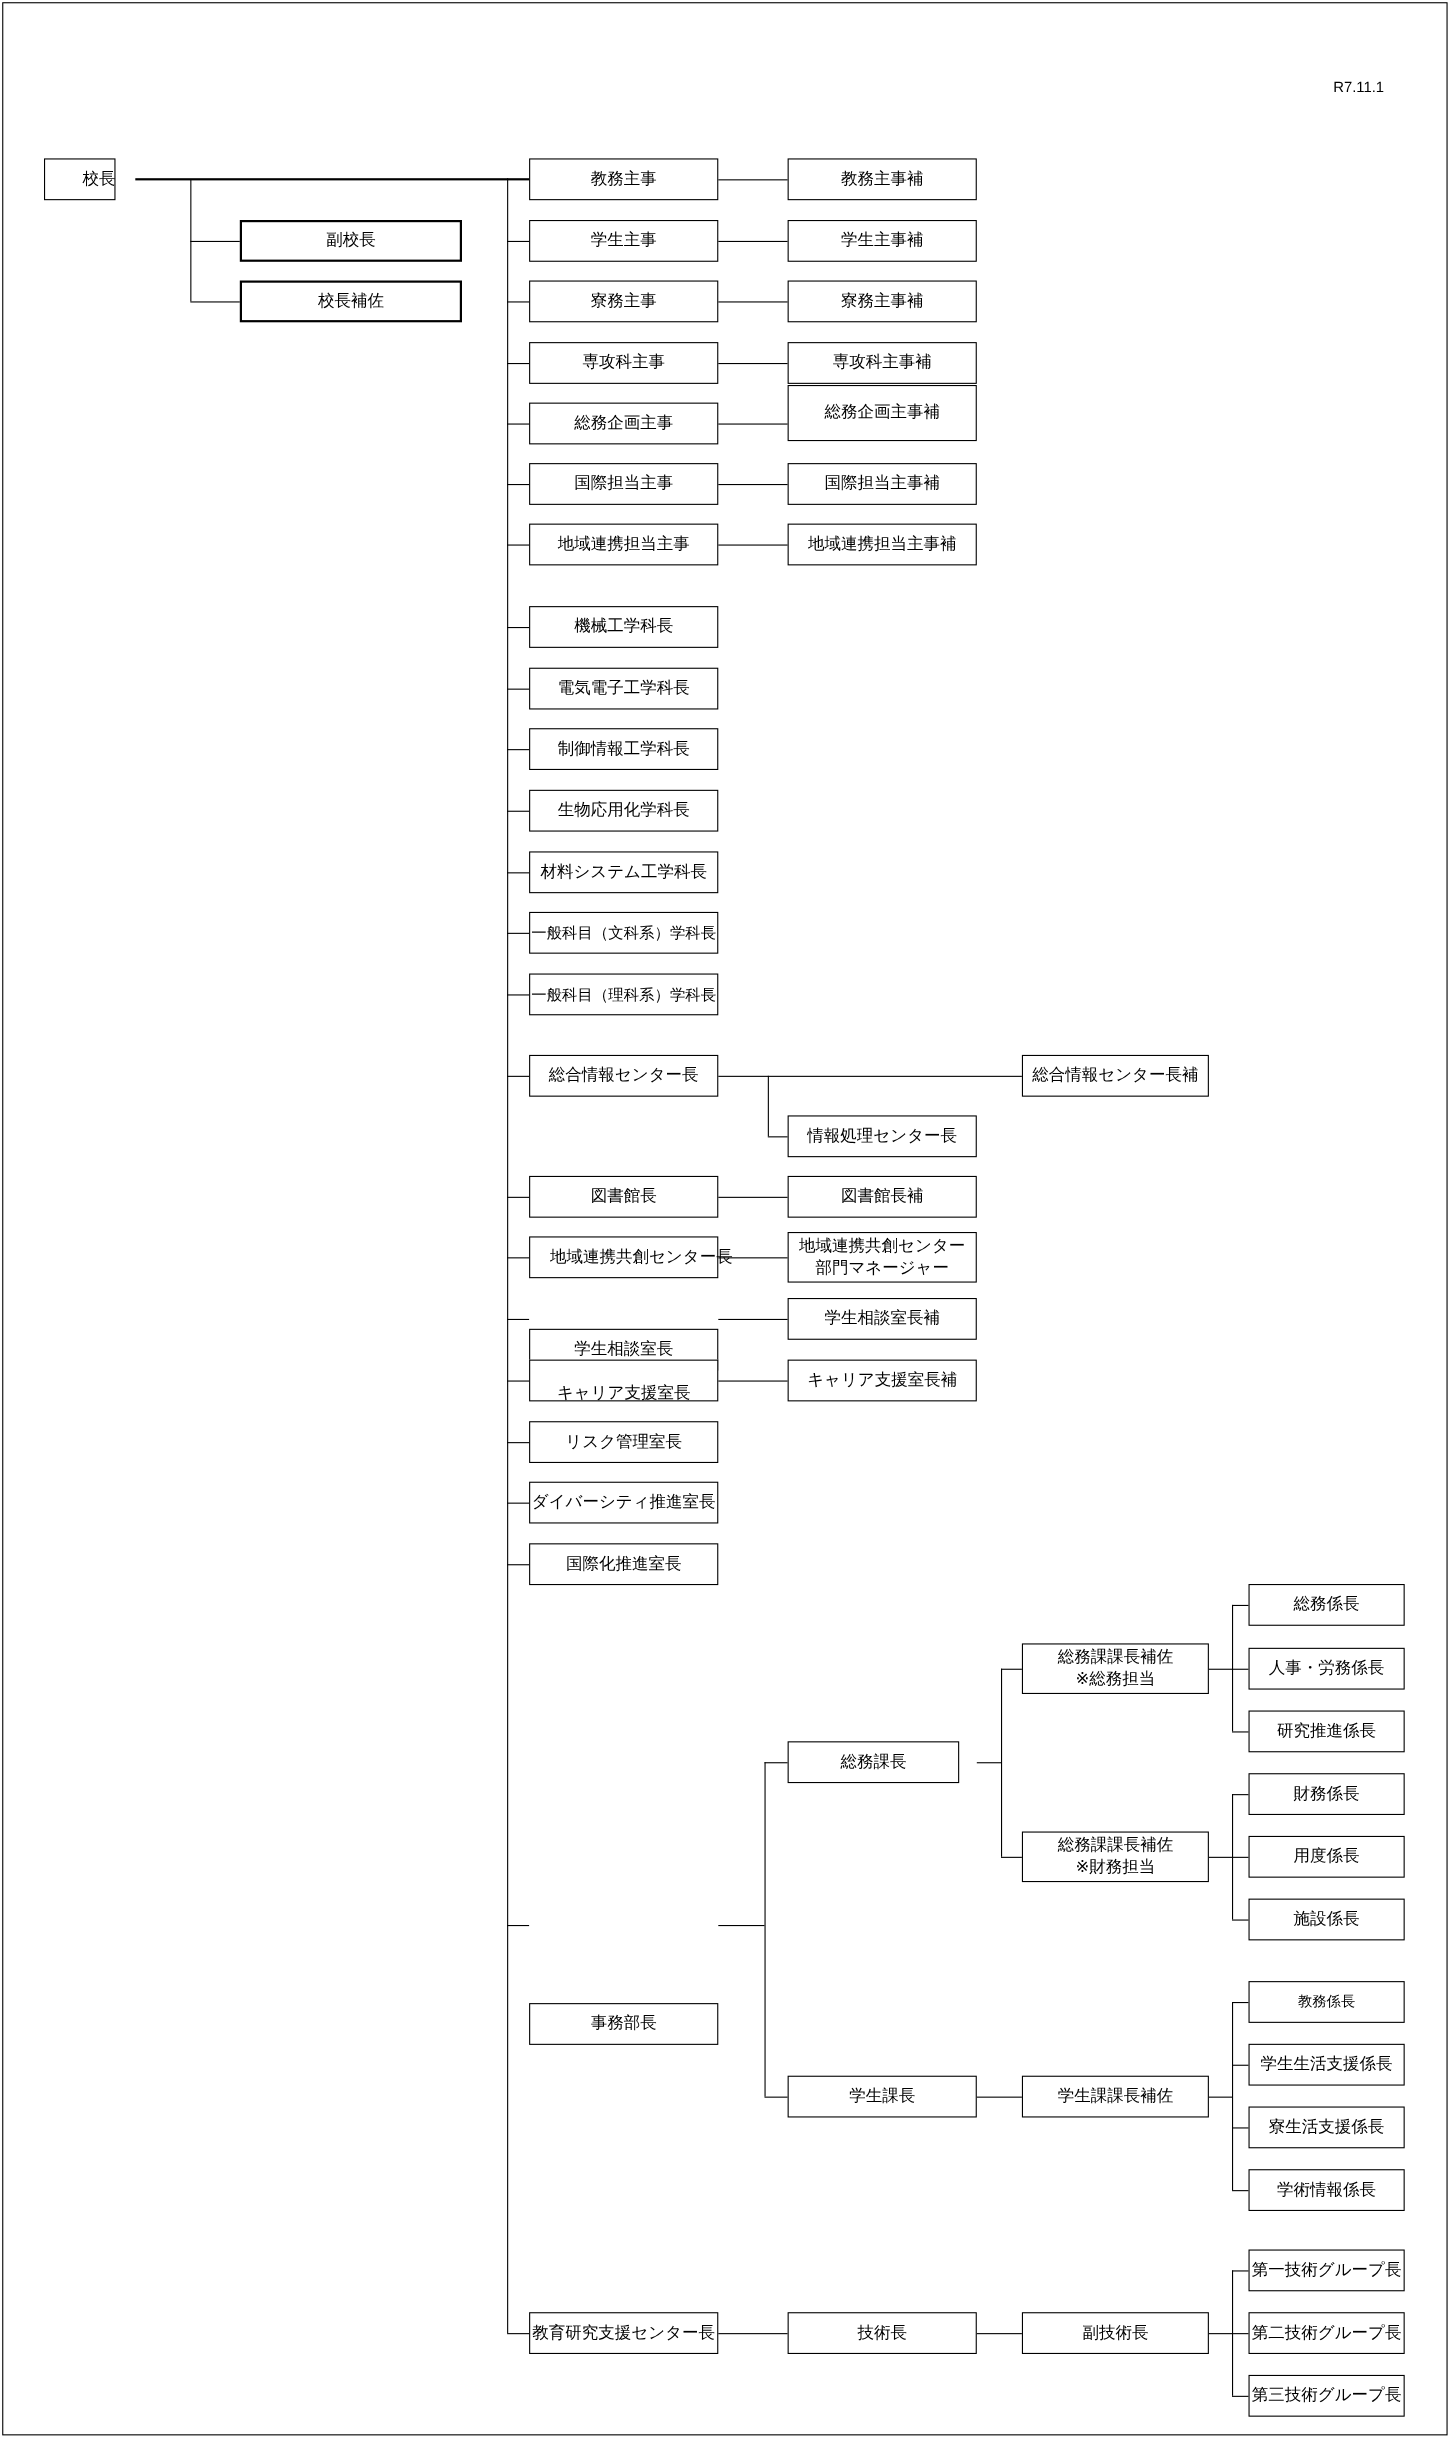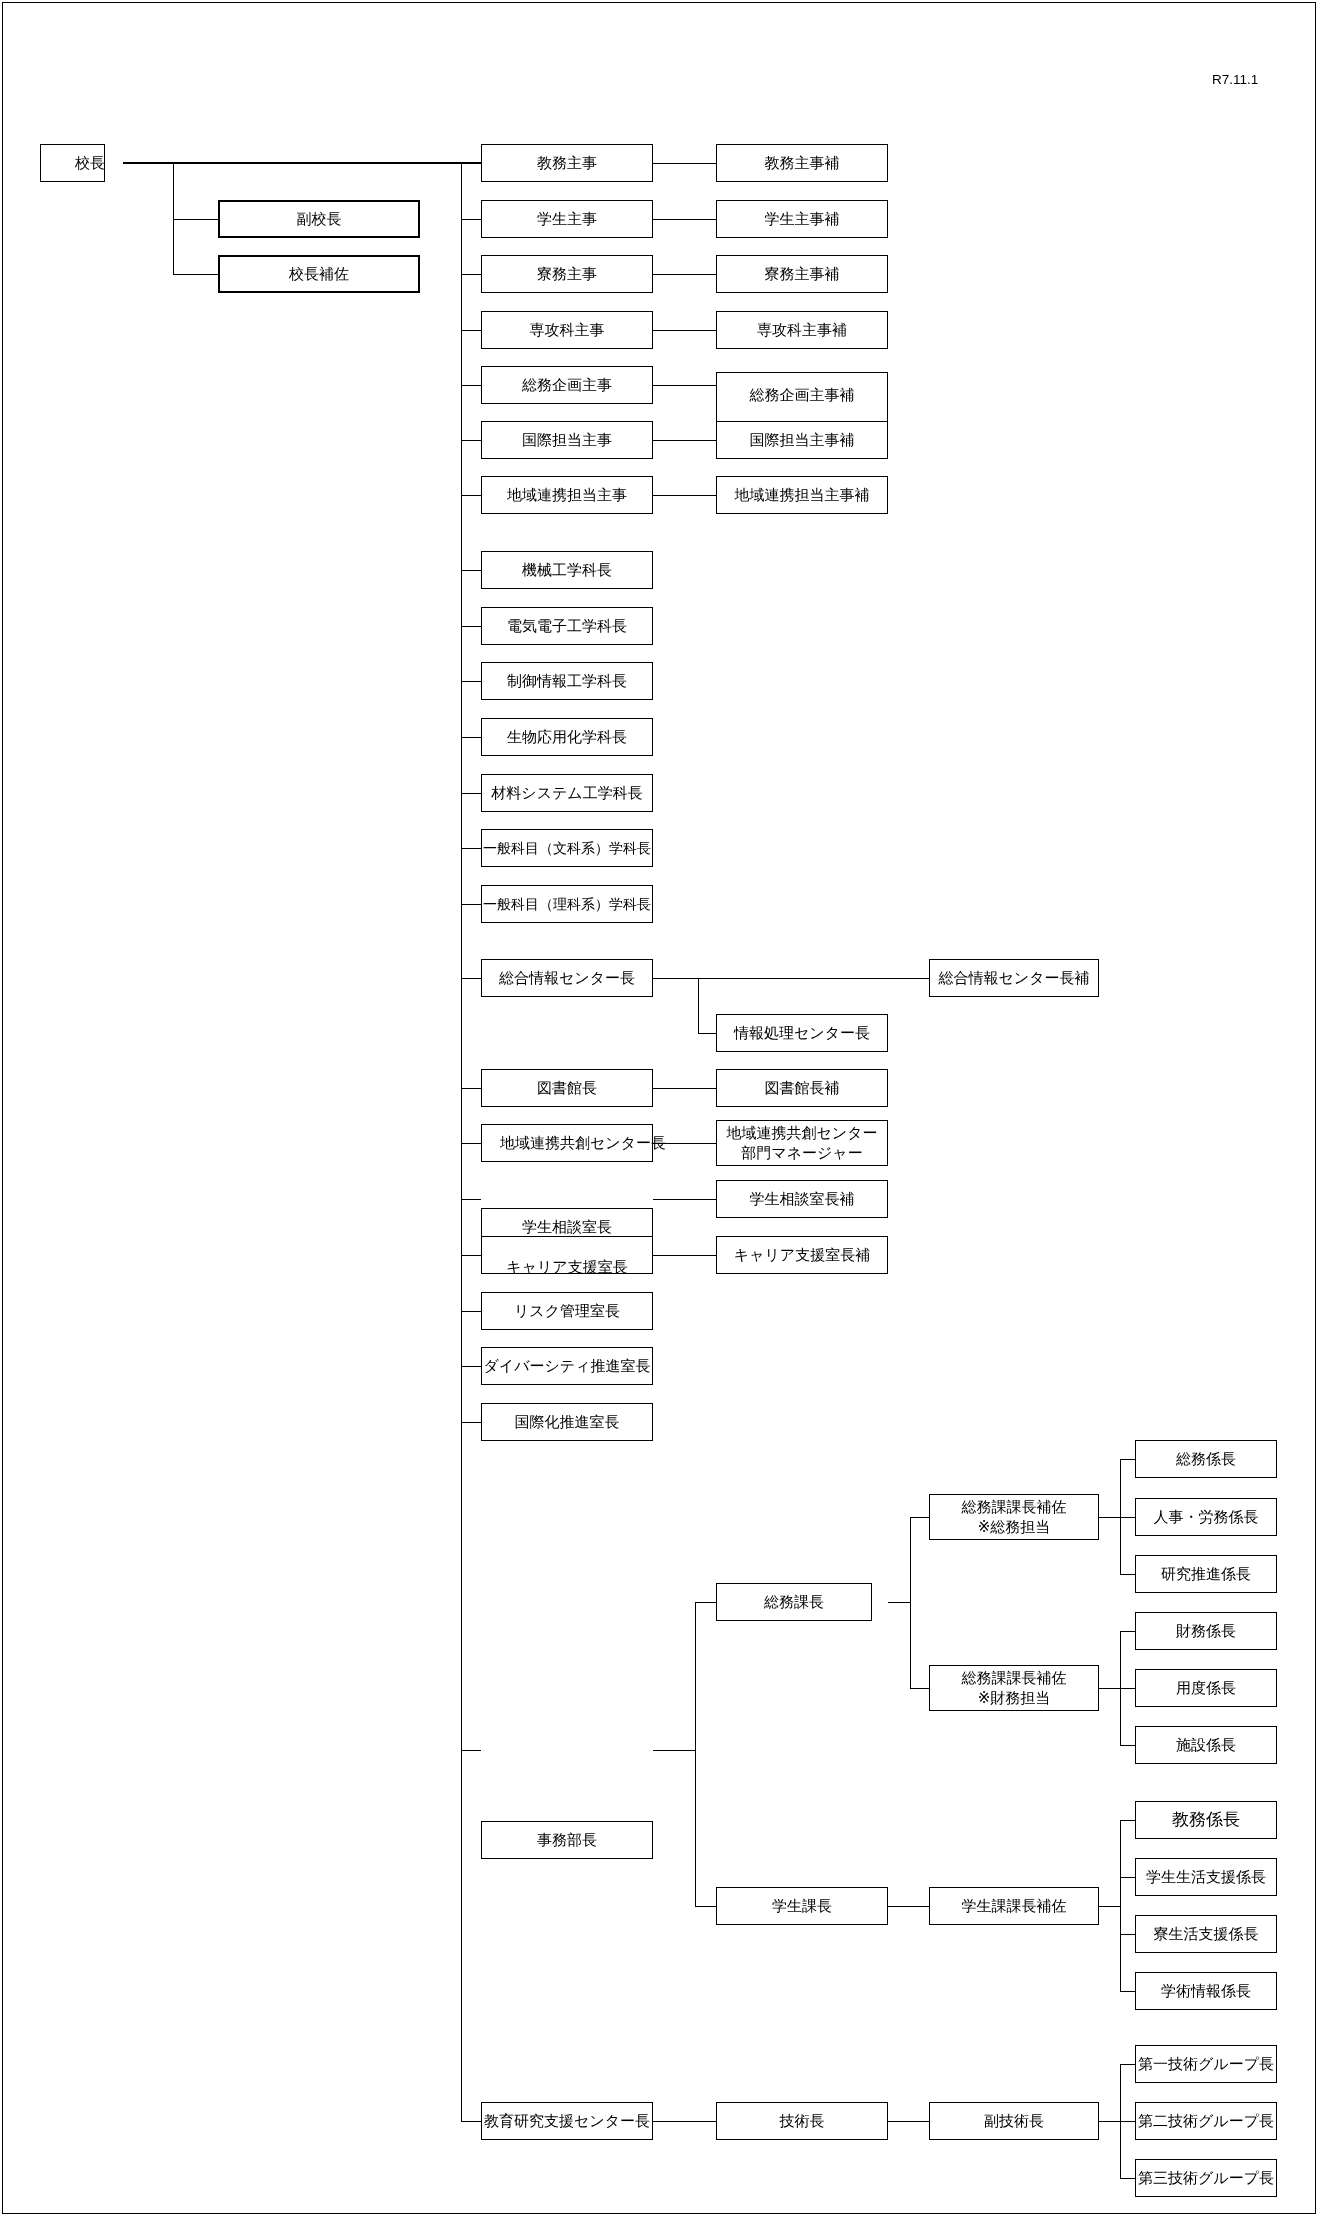--- a/index.html
+++ b/index.html
@@ -134,21 +134,21 @@
     </div>
     <div class="box" style="left: 716px; top: 200px; width: 172px; height: 38px;">
       <span style="font-size: 15px;">学生主事補</span>
     </div>
     <div class="box" style="left: 716px; top: 255px; width: 172px; height: 38px;">
       <span style="font-size: 15px;">寮務主事補</span>
     </div>
     <div class="box" style="left: 716px; top: 311px; width: 172px; height: 38px;">
       <span style="font-size: 15px;">専攻科主事補</span>
     </div>
-    <div class="box" style="left: 716px; top: 372px; width: 172px; height: 51px; font-family: Liberation Mono, monospace;">
+    <div class="box" style="left: 716px; top: 350px; width: 172px; height: 51px;">
       <span style="font-size: 15px;">総務企画主事補</span>
     </div>
     <div class="box" style="left: 716px; top: 421px; width: 172px; height: 38px;">
       <span style="font-size: 15px;">国際担当主事補</span>
     </div>
     <div class="box" style="left: 716px; top: 476px; width: 172px; height: 38px;">
       <span style="font-size: 15px;">地域連携担当主事補</span>
     </div>
     <div class="box" style="left: 716px; top: 1014px; width: 172px; height: 38px;">
       <span style="font-size: 15px;">情報処理センター長</span>
@@ -204,21 +204,21 @@
     <div class="box" style="left: 1135px; top: 1612px; width: 142px; height: 38px;">
       <span style="font-size: 15px;">財務係長</span>
     </div>
     <div class="box" style="left: 1135px; top: 1669px; width: 142px; height: 38px;">
       <span style="font-size: 15px;">用度係長</span>
     </div>
     <div class="box" style="left: 1135px; top: 1726px; width: 142px; height: 38px;">
       <span style="font-size: 15px;">施設係長</span>
     </div>
     <div class="box" style="left: 1135px; top: 1801px; width: 142px; height: 38px;">
-      <span style="font-size: 17px;">教務係長</span>
+      <span style="font-size: 13px;">教務係長</span>
     </div>
     <div class="box" style="left: 1135px; top: 1858px; width: 142px; height: 38px;">
       <span style="font-size: 15px;">学生生活支援係長</span>
     </div>
     <div class="box" style="left: 1135px; top: 1915px; width: 142px; height: 38px;">
       <span style="font-size: 15px;">寮生活支援係長</span>
     </div>
     <div class="box" style="left: 1135px; top: 1972px; width: 142px; height: 38px;">
       <span style="font-size: 15px;">学術情報係長</span>
     </div>

